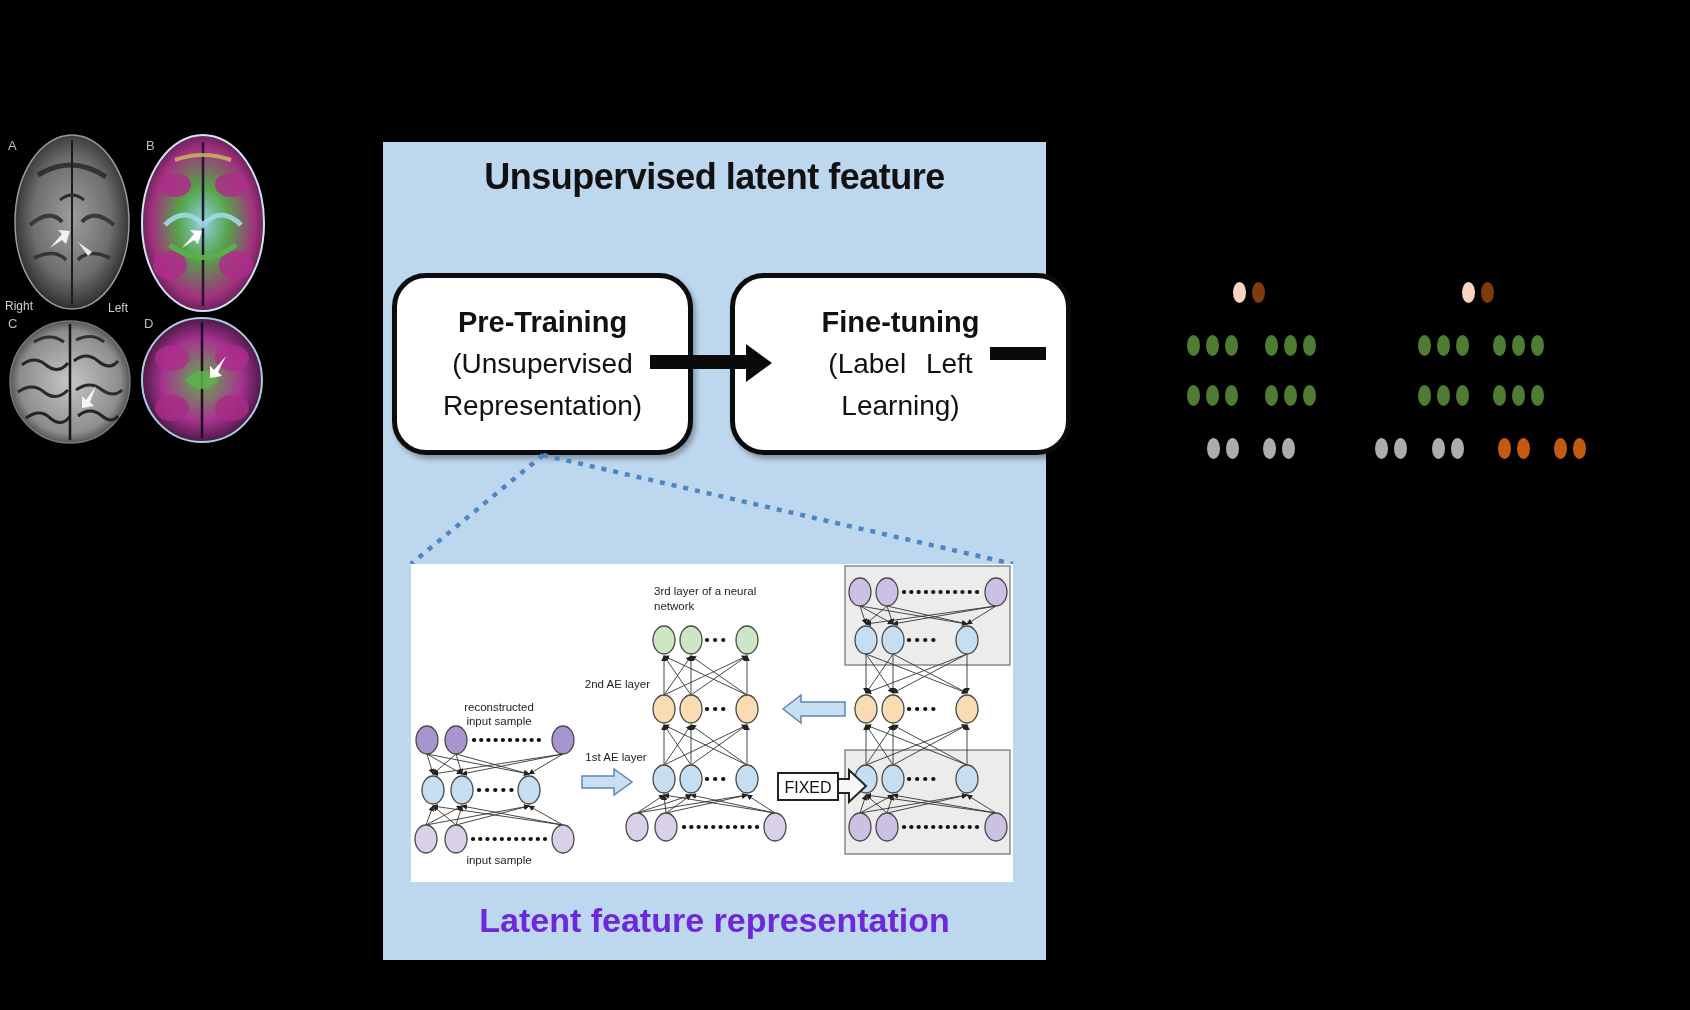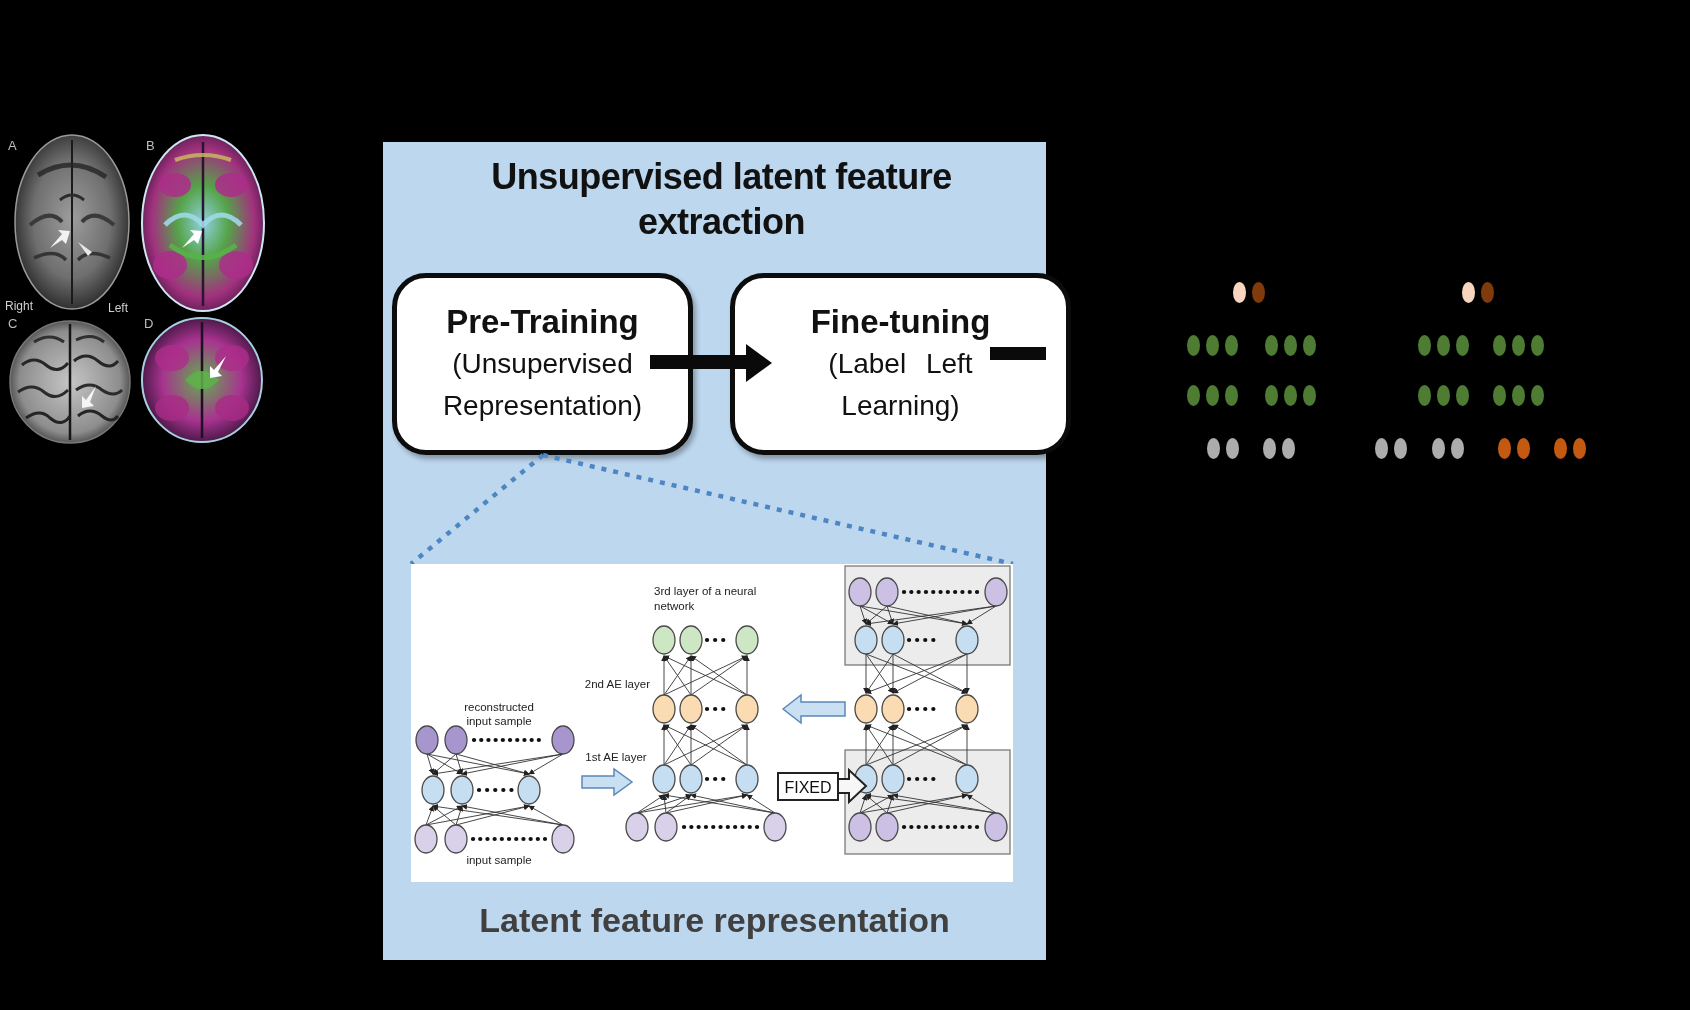--- a/index.html
+++ b/index.html
@@ -2,29 +2,29 @@
 <html><head>
 <meta charset="utf-8">
 <style>
   html,body{margin:0;padding:0;background:#000;}
   body{width:1690px;height:1010px;position:relative;overflow:hidden;
        font-family:"Liberation Sans", sans-serif;}
   .abs{position:absolute;}
 
   
   #panel{left:383px;top:142px;width:663px;height:818px;background:#BDD7EE;}
-  #panel-title{left:7px;top:12px;width:663px;text-align:center;color:#111;
+  #panel-title{left:0;top:12px;width:663px;text-align:center;color:#111;
       font-weight:bold;font-size:36px;line-height:45px;letter-spacing:-0.5px;}
   .flowbox{top:131px;height:182px;background:#fff;border:5px solid #0c0c0c;
       border-radius:34px;box-sizing:border-box;display:flex;flex-direction:column;
       justify-content:center;align-items:center;color:#111;
       box-shadow:3px 4px 5px rgba(0,0,0,0.30);}
   #box-pre{left:9px;width:301px;}
   #box-fine{left:347px;width:341px;justify-content:center;}
-  .flowbox .l1{font-size:33px;font-weight:bold;line-height:42px;}
+  .flowbox .l1{font-size:29px;font-weight:bold;line-height:42px;}
   .flowbox .l2,.flowbox .l3{font-size:28px;line-height:42px;}
   #box-fine .l2{word-spacing:12px;}
 
   
   #arrow1-shaft{left:267px;top:213px;width:96px;height:14px;background:#0a0a0a;}
   #arrow1-head{left:363px;top:202px;width:0;height:0;
       border-top:19px solid transparent;border-bottom:19px solid transparent;
       border-left:26px solid #0a0a0a;}
   #arrow2-shaft{left:607px;top:205px;width:56px;height:13px;background:#0a0a0a;}
 
@@ -118,21 +118,20 @@
   <text x="5" y="180" font-size="12" fill="#cfcfcf">Right</text>
   <text x="108" y="182" font-size="12" fill="#cfcfcf">Left</text>
   <text x="8" y="198" font-size="13" fill="#bdbdbd">C</text>
   <text x="144" y="198" font-size="13" fill="#bdbdbd">D</text>
 </svg>
 
 <div id="panel" class="abs" style="background: rgb(189, 215, 238);">
 
   <div id="panel-title" class="abs">
     <div>Unsupervised latent feature</div>
-    <div>extraction</div>
   </div>
 
   <div id="box-pre" class="flowbox abs">
     <div class="l1">Pre-Training</div>
     <div class="l2">(Unsupervised</div>
     <div class="l3">Representation)</div>
   </div>
 
   <div id="box-fine" class="flowbox abs">
     <div class="l1">Fine-tuning</div>
@@ -335,21 +334,21 @@
         <text x="88" y="161" text-anchor="middle">input sample</text>
         <text x="88" y="300" text-anchor="middle">input sample</text>
         <text x="205" y="197" text-anchor="middle">1st AE layer</text>
         <text x="239" y="124" text-anchor="end">2nd AE layer</text>
         <text x="243" y="31">3rd layer of a neural</text>
         <text x="243" y="46">network</text>
       </g>
     </svg>
   </div>
 
-  <div id="caption" class="abs" style="color: #404040;">Latent feature representation</div>
+  <div id="caption" class="abs" style="color: #6d28d9;">Latent feature representation</div>
 </div>
 
 <div id="dots-layer" class="abs" style="left:0;top:0;width:1690px;height:1010px">
     <div class="dot" style="width: 13px; height: 21px; background: rgb(248, 213, 190); left: 1232.5px; top: 281.5px;"></div>
     <div class="dot" style="width: 13px; height: 21px; background: rgb(127, 59, 11); left: 1251.5px; top: 281.5px;"></div>
     <div class="dot" style="width: 13px; height: 21px; background: rgb(78, 124, 51); left: 1186.5px; top: 334.5px;"></div>
     <div class="dot" style="width: 13px; height: 21px; background: rgb(78, 124, 51); left: 1205.5px; top: 334.5px;"></div>
     <div class="dot" style="width: 13px; height: 21px; background: rgb(78, 124, 51); left: 1224.5px; top: 334.5px;"></div>
     <div class="dot" style="width: 13px; height: 21px; background: rgb(78, 124, 51); left: 1264.5px; top: 334.5px;"></div>
     <div class="dot" style="width: 13px; height: 21px; background: rgb(78, 124, 51); left: 1283.5px; top: 334.5px;"></div>

